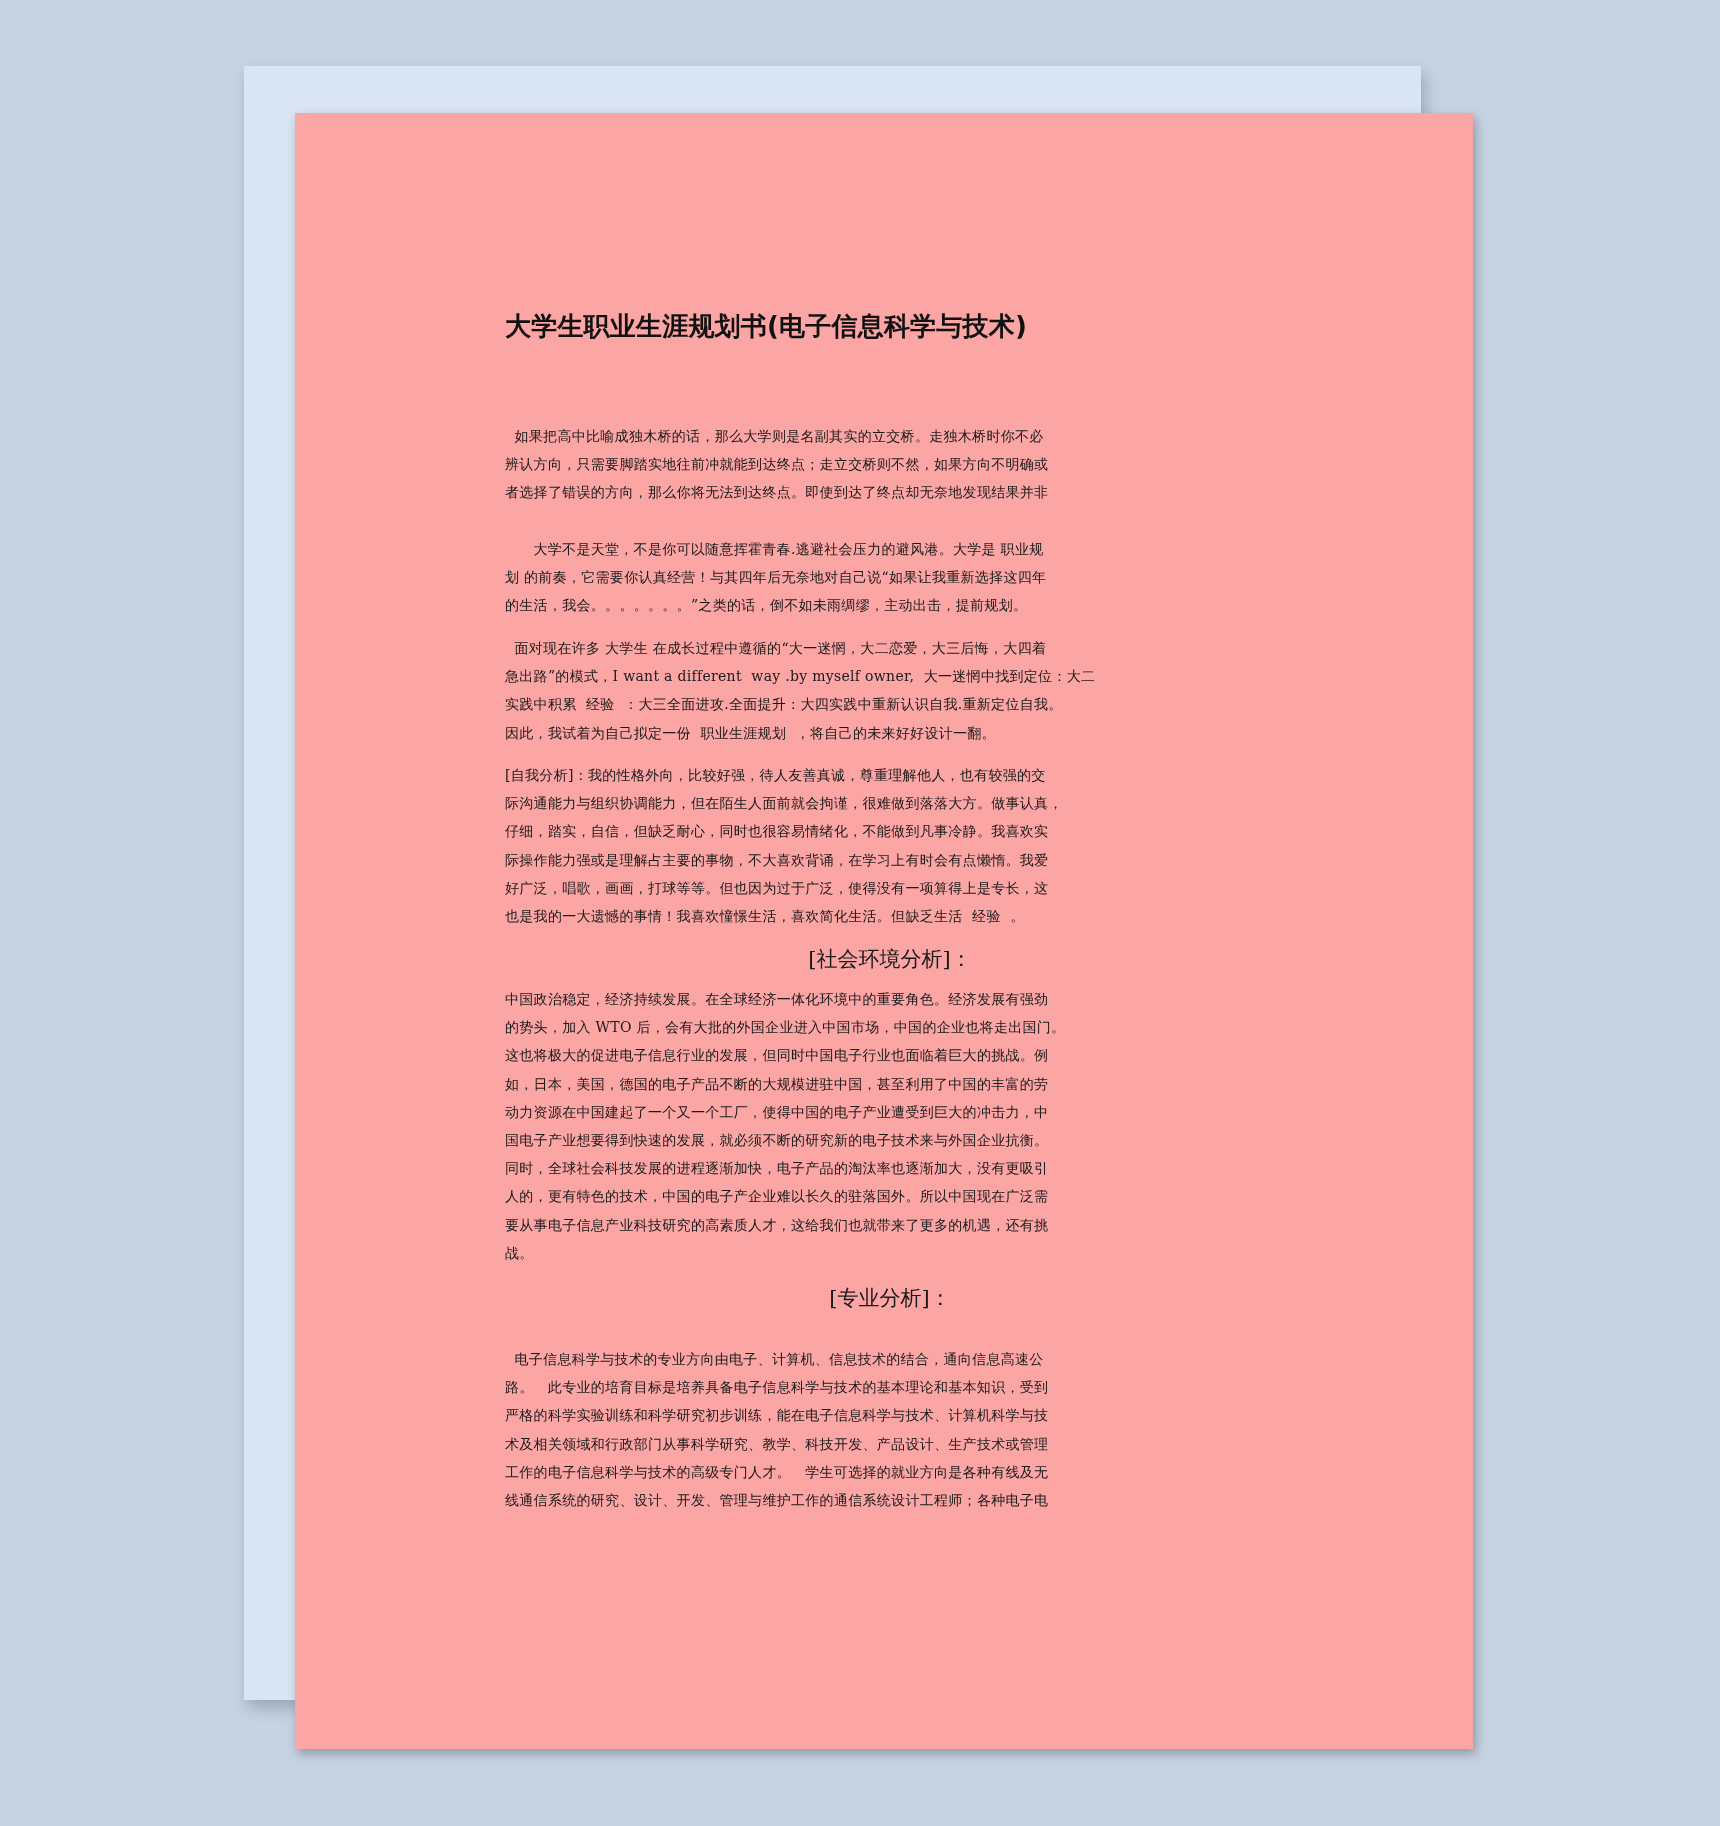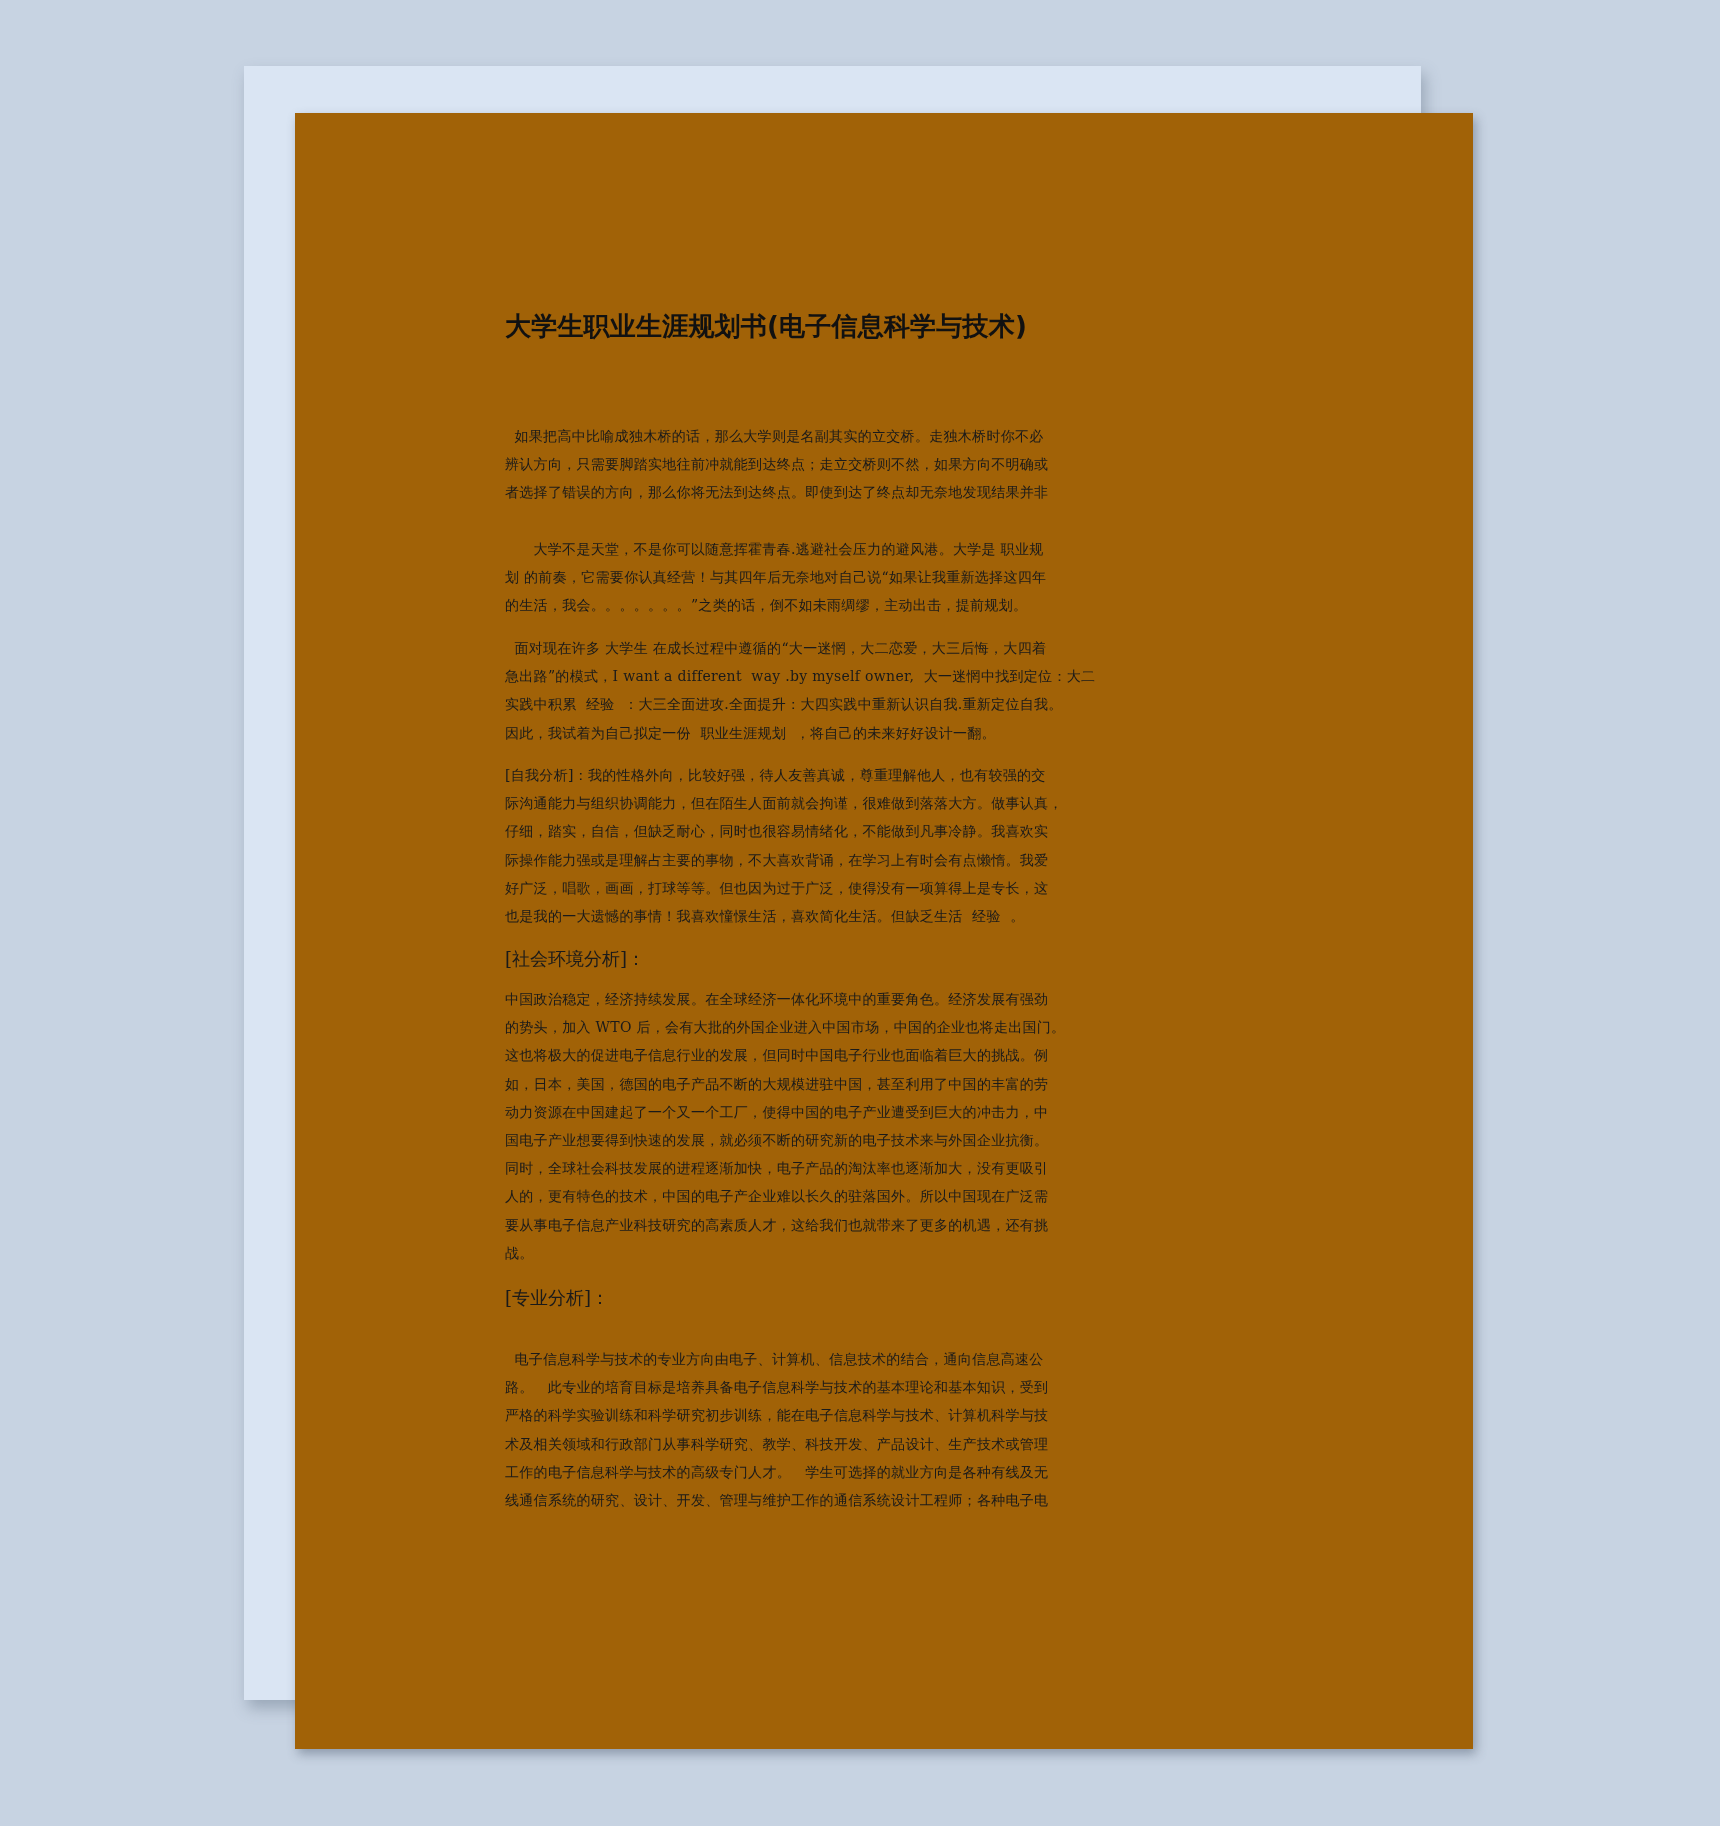--- a/index.html
+++ b/index.html
@@ -12,38 +12,38 @@
   }
   .back-sheet {
     position: absolute; left: 244px; top: 66px;
     width: 1177px; height: 1634px;
     background: #dae5f3;
     box-shadow: 4px 8px 14px rgba(70, 85, 105, 0.35);
   }
   .page {
     position: absolute; left: 295px; top: 113px;
     width: 1178px; height: 1636px;
-    background: #a16207;
+    background: #fca5a5;
     box-shadow: 3px 5px 10px rgba(70, 85, 105, 0.45);
   }
   .content {
     position: absolute; left: 210px; top: 0; width: 760px;
   }
   .title {
     position: absolute; top: 196px; left: 0;
     font-family: "DejaVu Sans", "Liberation Sans", sans-serif;
     font-size: 26px; font-weight: bold; letter-spacing: 0.2px;
     white-space: nowrap; color: #111;
   }
   .block { position: absolute; left: 0; width: 770px; }
   .line {
     font-size: 14px; line-height: 28.2px; height: 28.2px;
     white-space: nowrap; letter-spacing: 0.3px;
   }
-  .heading { font-size: 18px; line-height: 28px; white-space: nowrap; }
+  .heading { font-size: 21px; line-height: 28px; white-space: nowrap; text-align: center; }
 </style>
 </head>
 <body>
 
 <div class="back-sheet"></div>
 
 <div class="page">
   <div class="content">
     <div class="title">大学生职业生涯规划书(电子信息科学与技术)</div>
 

